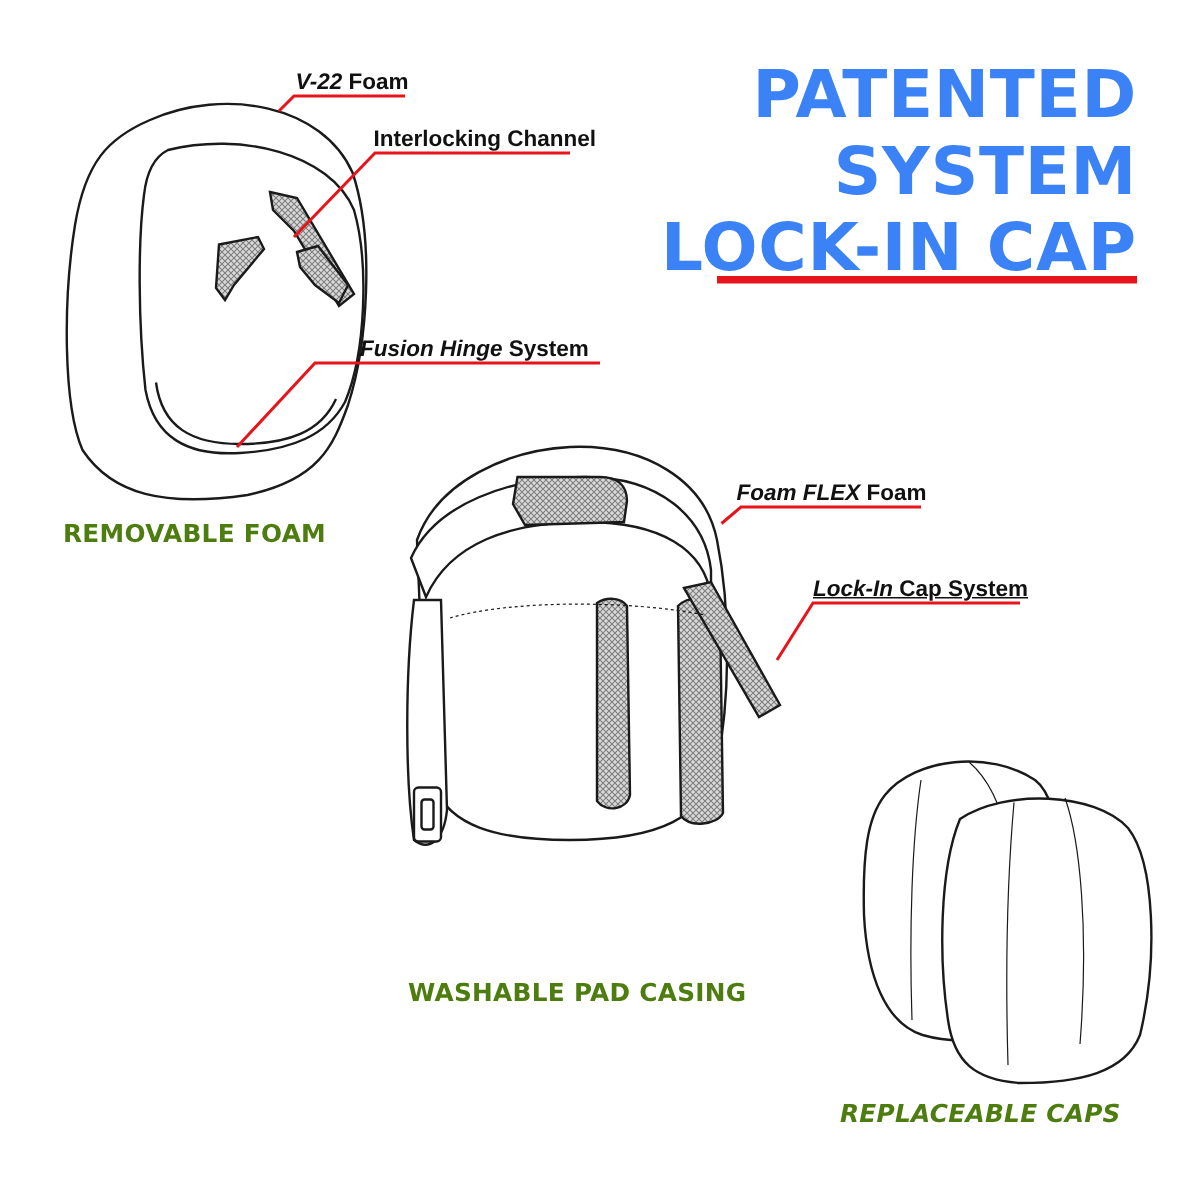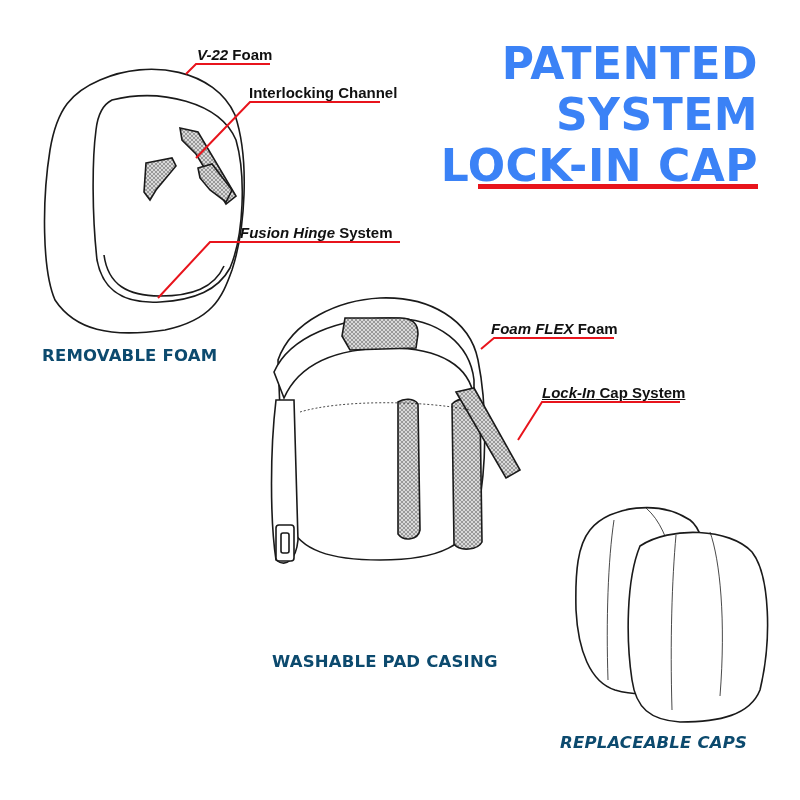--- a/index.html
+++ b/index.html
@@ -5,21 +5,21 @@
   html, body { margin: 0; padding: 0; background: #ffffff; }
   body { width: 800px; height: 800px; position: relative; overflow: hidden;
          font-family: "Liberation Sans", sans-serif; color: #111; }
   #art { position: absolute; left: 0; top: 0; width: 800px; height: 800px; }
   .headline { position: absolute; right: 42px; top: 38px; text-align: right;
               font-family: "DejaVu Sans", sans-serif; font-weight: bold;
               font-size: 44px; line-height: 51px; letter-spacing: 0.5px; color: #3b82f6; }
   .headline div { white-space: nowrap; }
   .title-rule { position: absolute; left: 478px; top: 184px; width: 280px; height: 5px; background: #e8141c; }
   .caption { position: absolute; font-family: "DejaVu Sans", sans-serif; font-weight: bold;
-             font-size: 16.5px; color: #0c4a6e; white-space: nowrap; letter-spacing: 0.2px; }
+             font-size: 16.5px; color: #4d7c0f; white-space: nowrap; letter-spacing: 0.2px; }
   .callout { position: absolute; font-family: "Liberation Sans", sans-serif; font-weight: bold;
              font-size: 15px; color: #111; white-space: nowrap; }
   .callout i { font-style: italic; }
 </style>
 </head>
 <body>
 
 <svg id="art" viewBox="0 0 800 800" xmlns="http://www.w3.org/2000/svg">
   <defs>
     <pattern id="mesh" width="4" height="4" patternUnits="userSpaceOnUse">

